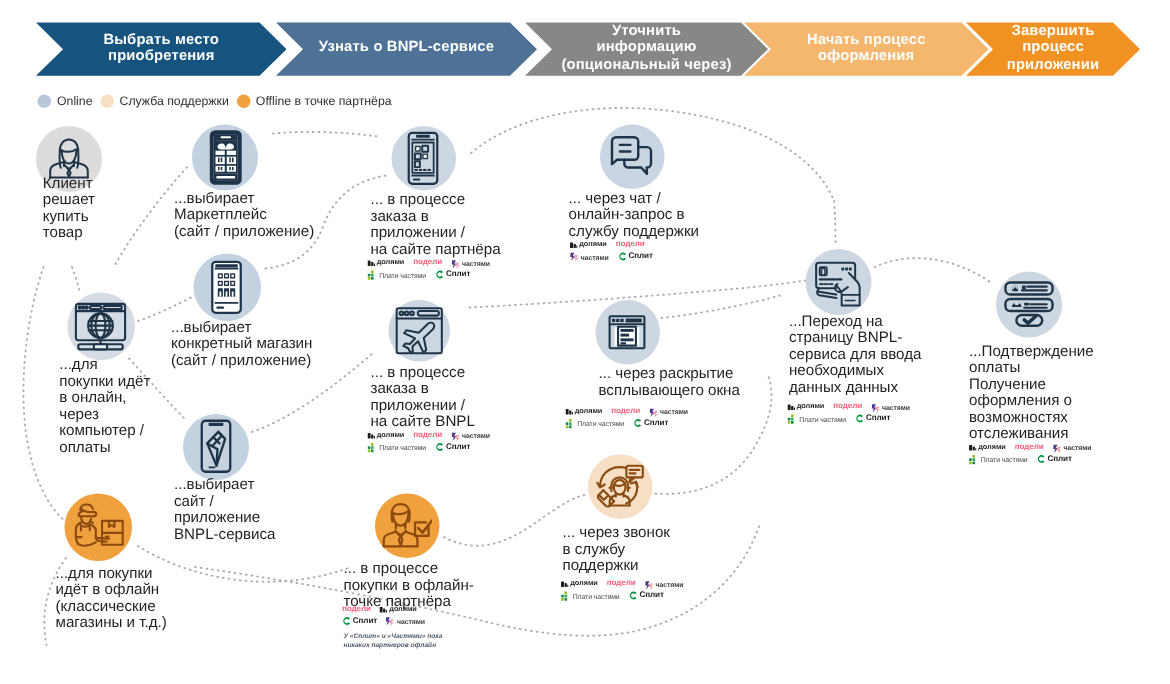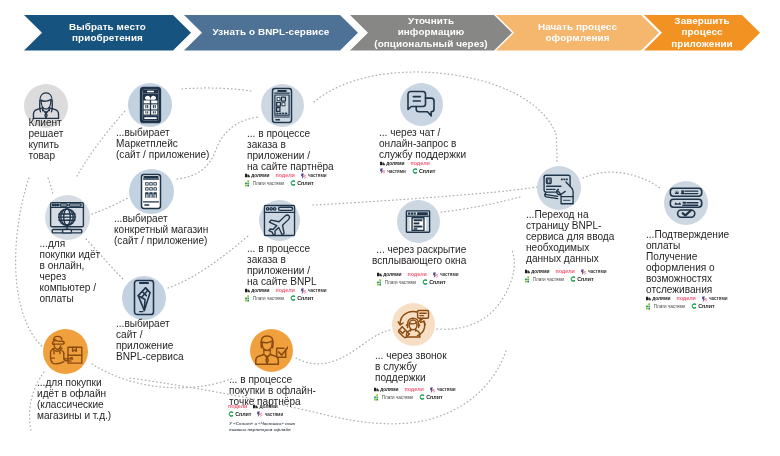--- a/index.html
+++ b/index.html
@@ -76,20 +76,34 @@
       <div class="chev-label" style="left: 356px; top: 14.9px; width: 150px;">Уточнить
 информацию
 (опциональный через)</div>
       <div class="chev-label" style="left: 502px; top: 20.6px; width: 151px;">Начать процесс
 оформления</div>
       <div class="chev-label" style="left: 650px; top: 14.9px; width: 104px;">Завершить
 процесс
 приложении</div>
     </div>
 
+  <div id="legend">
+      <div class="lg-item">
+        <div class="lg-dot" style="background: rgb(183, 200, 218);"></div>
+        <div class="lg-text">Online</div>
+      </div>
+      <div class="lg-item">
+        <div class="lg-dot" style="background: rgb(247, 223, 196);"></div>
+        <div class="lg-text">Служба поддержки</div>
+      </div>
+      <div class="lg-item">
+        <div class="lg-dot" style="background: rgb(240, 161, 61);"></div>
+        <div class="lg-text">Offline в точке партнёра</div>
+      </div>
+    </div>
 
   <div id="nodes">
       <div class="node">
         <div class="circ" style="left: 24px; top: 84px; width: 44px; height: 44px; background: rgb(220, 220, 220);">
           <svg width="32" height="32" viewBox="0 0 24 24" fill="none" stroke="#1f3448" stroke-width="1.0" stroke-linecap="round" stroke-linejoin="round">
  <path d="M7.4 8.2c0-3.6 1.8-6 4.6-6s4.6 2.4 4.6 6"></path>
  <path d="M7.4 8.2c-.25 3.9-.1 6.6.5 8.2"></path>
  <path d="M16.6 8.2c.25 3.9.1 6.6-.5 8.2"></path>
  <path d="M8.3 7.6c1.5 1.2 5.4 1.1 7.2-.5"></path>
  <path d="M8.3 7.6c0 4.1 1.6 6.7 3.7 6.7s3.7-2.6 3.7-6.7"></path>
@@ -338,21 +352,21 @@
  <rect x="17.8" y="9.5" width="5.0" height="13" fill="#ffffff" stroke="none"></rect>
  <rect x="7.6" y="9.0" width="12.8" height="13.6" fill="#ffffff" stroke="#1f3448" stroke-width="1.5"></rect>
  <g fill="#1f3448" stroke="none">
   <rect x="9.3" y="10.6" width="9.4" height="2.1"></rect>
   <rect x="9.3" y="14.0" width="6.2" height="2.1"></rect>
   <rect x="9.3" y="17.4" width="9.4" height="2.1"></rect>
   <rect x="9.3" y="20.2" width="4.0" height="1.6"></rect>
  </g>
 </svg>
         </div>
-        <div class="ntext" style="left: 372px; top: 245px; text-align: right;">... через раскрытие
+        <div class="ntext" style="left: 399px; top: 245px;">... через раскрытие
 всплывающего окна</div>
       </div>
       <div class="node">
         <div class="circ" style="left: 391.5px; top: 302.5px; width: 43px; height: 43px; background: rgb(246, 223, 196);">
           <svg width="34" height="34" viewBox="0 0 34 34" fill="none" stroke="#8a4b10" stroke-width="1.45" stroke-linecap="round" stroke-linejoin="round">
  <path d="M4.0 17.5C4.0 9.8 9.7 4.4 17.2 4.4c1.5 0 2.9.2 4.2.6"></path>
  <path d="M2.2 14.9l1.9 3.0 3.0-1.9"></path>
  <path d="M28.0 14.2c.8 1.9 1.0 4.2.5 6.4-.8 3.6-3.5 6.6-7.0 8.0"></path>
  <path d="M24.5 15.3l3.5-1.0 1.1 3.5"></path>
  <path d="M11.6 16.8c0-3.3 2.3-5.6 5.5-5.6s5.5 2.3 5.5 5.6"></path>

